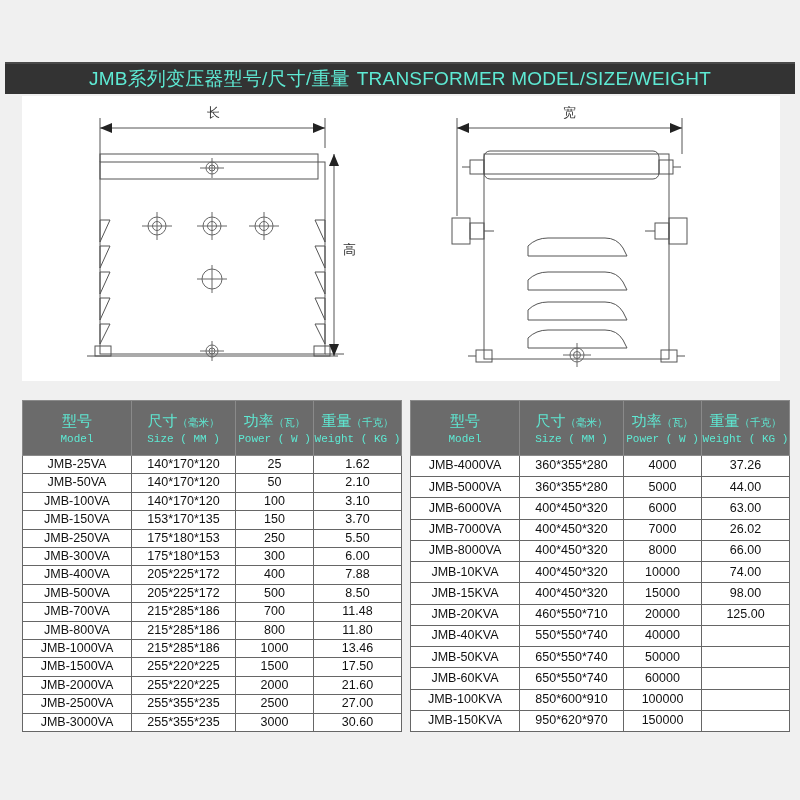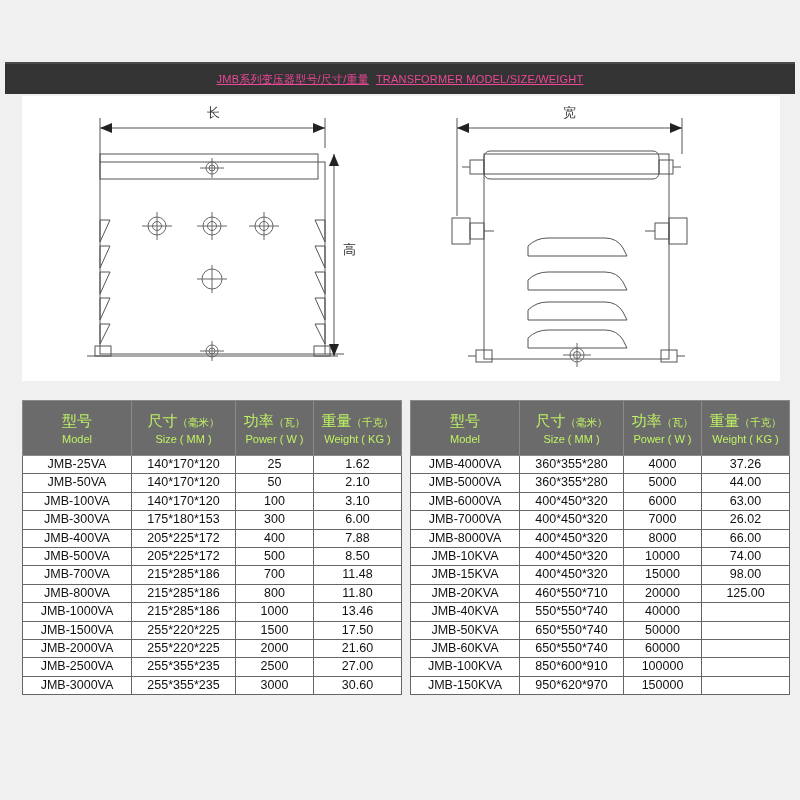--- a/index.html
+++ b/index.html
@@ -28,25 +28,24 @@
     width: 790px;
     height: 32px;
     background: #333333;
     border-top: 2px solid #4a4a4a;
     box-sizing: border-box;
     display: flex;
     align-items: center;
     justify-content: center;
   }
   .banner-text {
-    color: #ec4899;
-    font-size: 11px;
+    color: #5eead4;
+    font-size: 19px;
     letter-spacing: 0.2px;
     white-space: nowrap;
-    text-decoration: underline;
   }
   .banner-text .en {
     margin-left: 7px;
   }
 
   
   .diagram-panel {
     position: absolute;
     left: 22px;
     top: 96px;
@@ -92,38 +91,39 @@
     font-size: 12.5px;
     color: #111111;
     padding: 0;
     height: 17.4px;
     line-height: 17.4px;
     white-space: nowrap;
     overflow: hidden;
   }
   .spec-table thead th {
     background: #6b6b6b;
-    color: #bef264;
+    color: #5eead4;
     font-weight: normal;
     height: 54px;
     line-height: normal;
     vertical-align: middle;
     border-color: #8a8a8a;
   }
   .hdr-cn {
     display: block;
     font-size: 15px;
     margin-bottom: 2px;
   }
   .hdr-cn .unit {
     font-size: 10.5px;
   }
   .hdr-en {
     display: block;
     font-size: 11px;
+    font-family: Liberation Mono, monospace;
   }
   
   .col-model  { width: 108px; }
   .col-size   { width: 103px; }
   .col-power  { width: 77px; }
   .col-weight { width: 87px; }
 </style>
 </head>
 <body>
 
@@ -303,20 +303,32 @@
             <td>50</td>
             <td>2.10</td>
           </tr>
           <tr>
             <td>JMB-100VA</td>
             <td>140*170*120</td>
             <td>100</td>
             <td>3.10</td>
           </tr>
           <tr>
+            <td>JMB-150VA</td>
+            <td>153*170*135</td>
+            <td>150</td>
+            <td>3.70</td>
+          </tr>
+          <tr>
+            <td>JMB-250VA</td>
+            <td>175*180*153</td>
+            <td>250</td>
+            <td>5.50</td>
+          </tr>
+          <tr>
             <td>JMB-300VA</td>
             <td>175*180*153</td>
             <td>300</td>
             <td>6.00</td>
           </tr>
           <tr>
             <td>JMB-400VA</td>
             <td>205*225*172</td>
             <td>400</td>
             <td>7.88</td>

